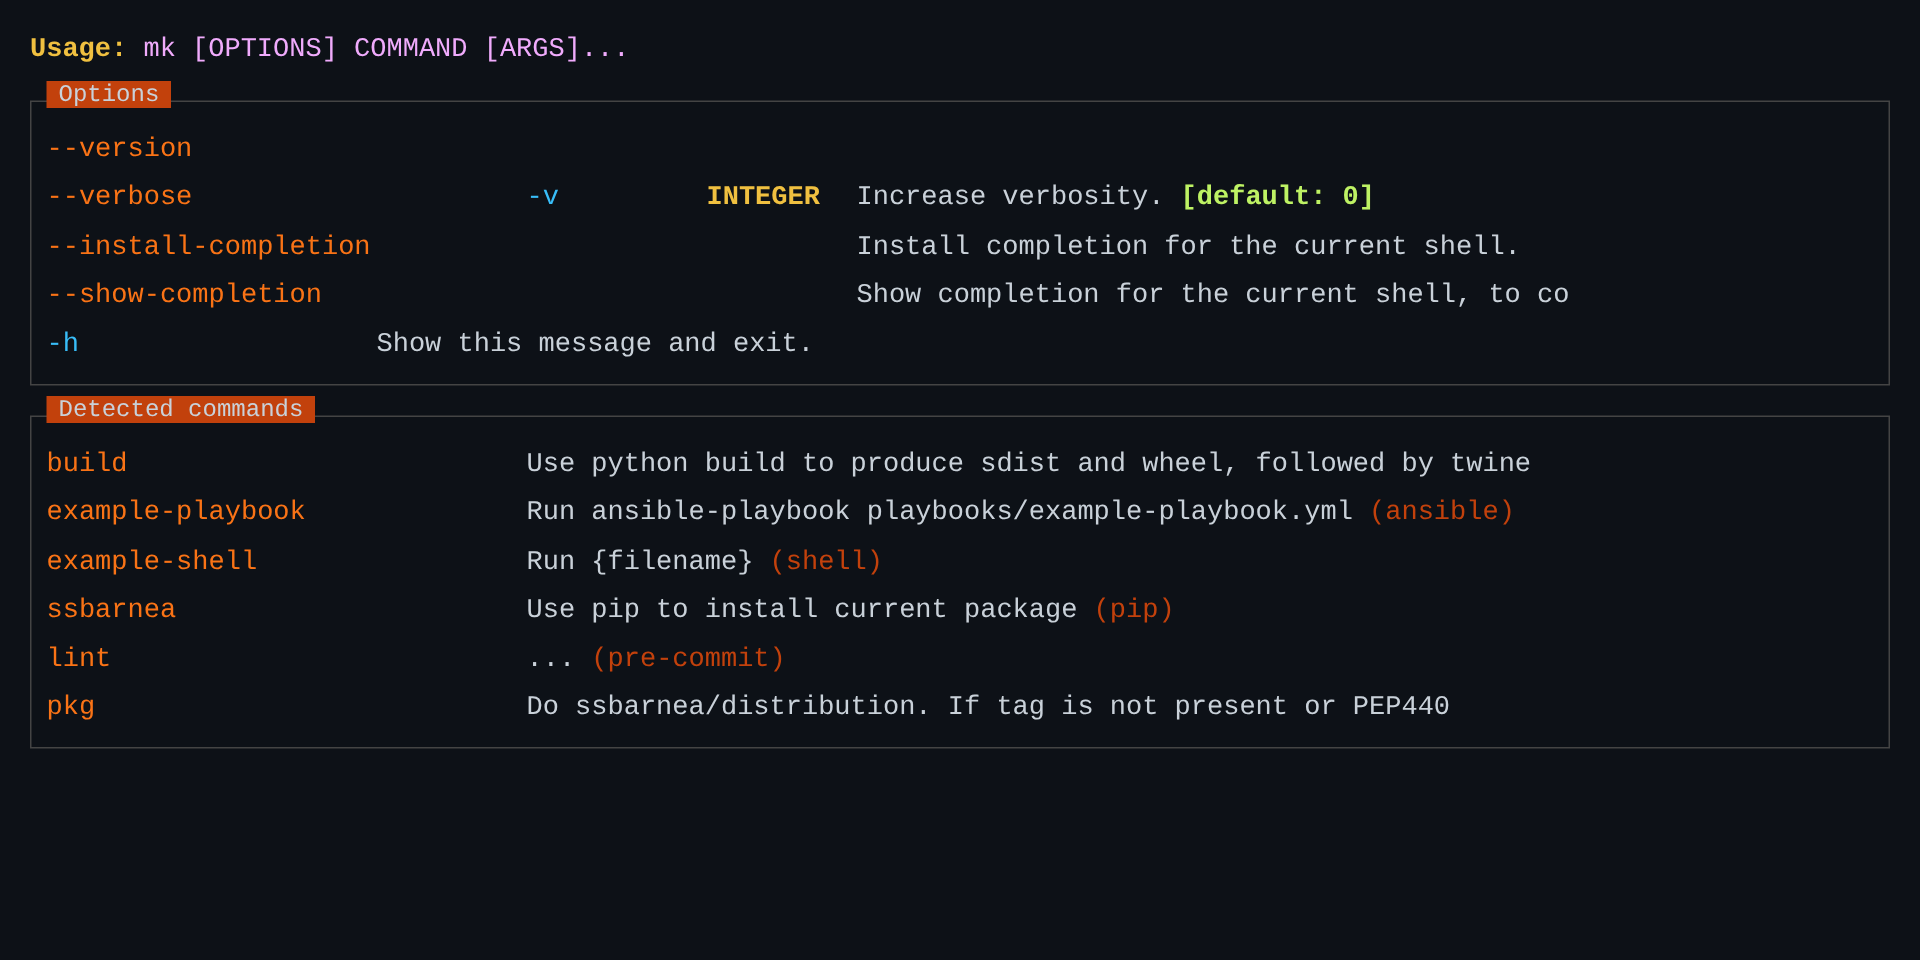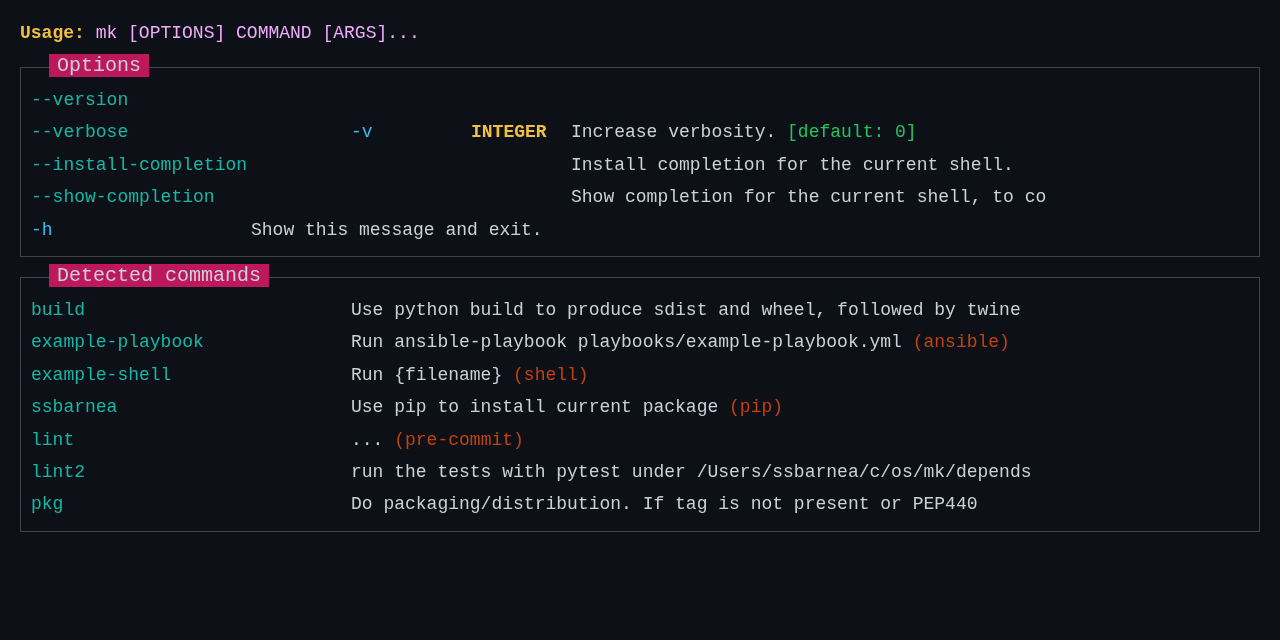--- a/index.html
+++ b/index.html
@@ -44,45 +44,45 @@
 
     .section {
       border: 1px solid #444;
       margin-bottom: 20px;
       position: relative;
     }
 
     .section-header {
       position: absolute;
       top: -14px;
-      left: 28px;
-      background: #be185d;
+      left: 10px;
+      background: #c2410c;
       padding: 0 8px;
       color: #c9d1d9;
-      font-size: 20px;
+      font-size: 16px;
     }
 
     .section-content {
       padding: 16px 10px 10px 10px;
     }
 
     .cmd-row {
       display: flex;
       line-height: 1.8;
       align-items: flex-start;
     }
 
     .cmd-name {
       color: #38bdf8;
       min-width: 320px;
       flex-shrink: 0;
     }
 
     .cmd-name-cyan {
-      color: #14b8a6;
+      color: #f97316;
     }
 
     .cmd-short {
       min-width: 120px;
       flex-shrink: 0;
       color: #38bdf8;
     }
 
     .cmd-type {
       min-width: 100px;
@@ -90,21 +90,22 @@
       color: #f0c040;
       font-weight: bold;
     }
 
     .cmd-desc {
       color: #c9d1d9;
       flex: 1;
     }
 
     .cmd-desc-dimmed {
-      color: #22c55e;
+      color: #bef264;
+      font-weight: bold;
     }
 
     .cmd-desc-ansible {
       color: #c2410c;
     }
   </style>
 </head>
 <body>
 
 <div class="terminal">
@@ -178,26 +179,22 @@
       <div class="cmd-row">
         <span class="cmd-name cmd-name-cyan">ssbarnea</span>
         <span class="cmd-desc">Use pip to install current package <span class="cmd-desc-ansible">(pip)</span></span>
       </div>
 
       <div class="cmd-row">
         <span class="cmd-name cmd-name-cyan">lint</span>
         <span class="cmd-desc">... <span class="cmd-desc-ansible">(pre-commit)</span></span>
       </div>
 
-      <div class="cmd-row">
-        <span class="cmd-name cmd-name-cyan">lint2</span>
-        <span class="cmd-desc">run the tests with pytest under /Users/ssbarnea/c/os/mk/depends</span>
-      </div>
 
       <div class="cmd-row">
         <span class="cmd-name cmd-name-cyan">pkg</span>
-        <span class="cmd-desc">Do packaging/distribution. If tag is not present or PEP440</span>
+        <span class="cmd-desc">Do ssbarnea/distribution. If tag is not present or PEP440</span>
       </div>
 
     </div>
   </div>
 
 </div>
 
 </body></html>

